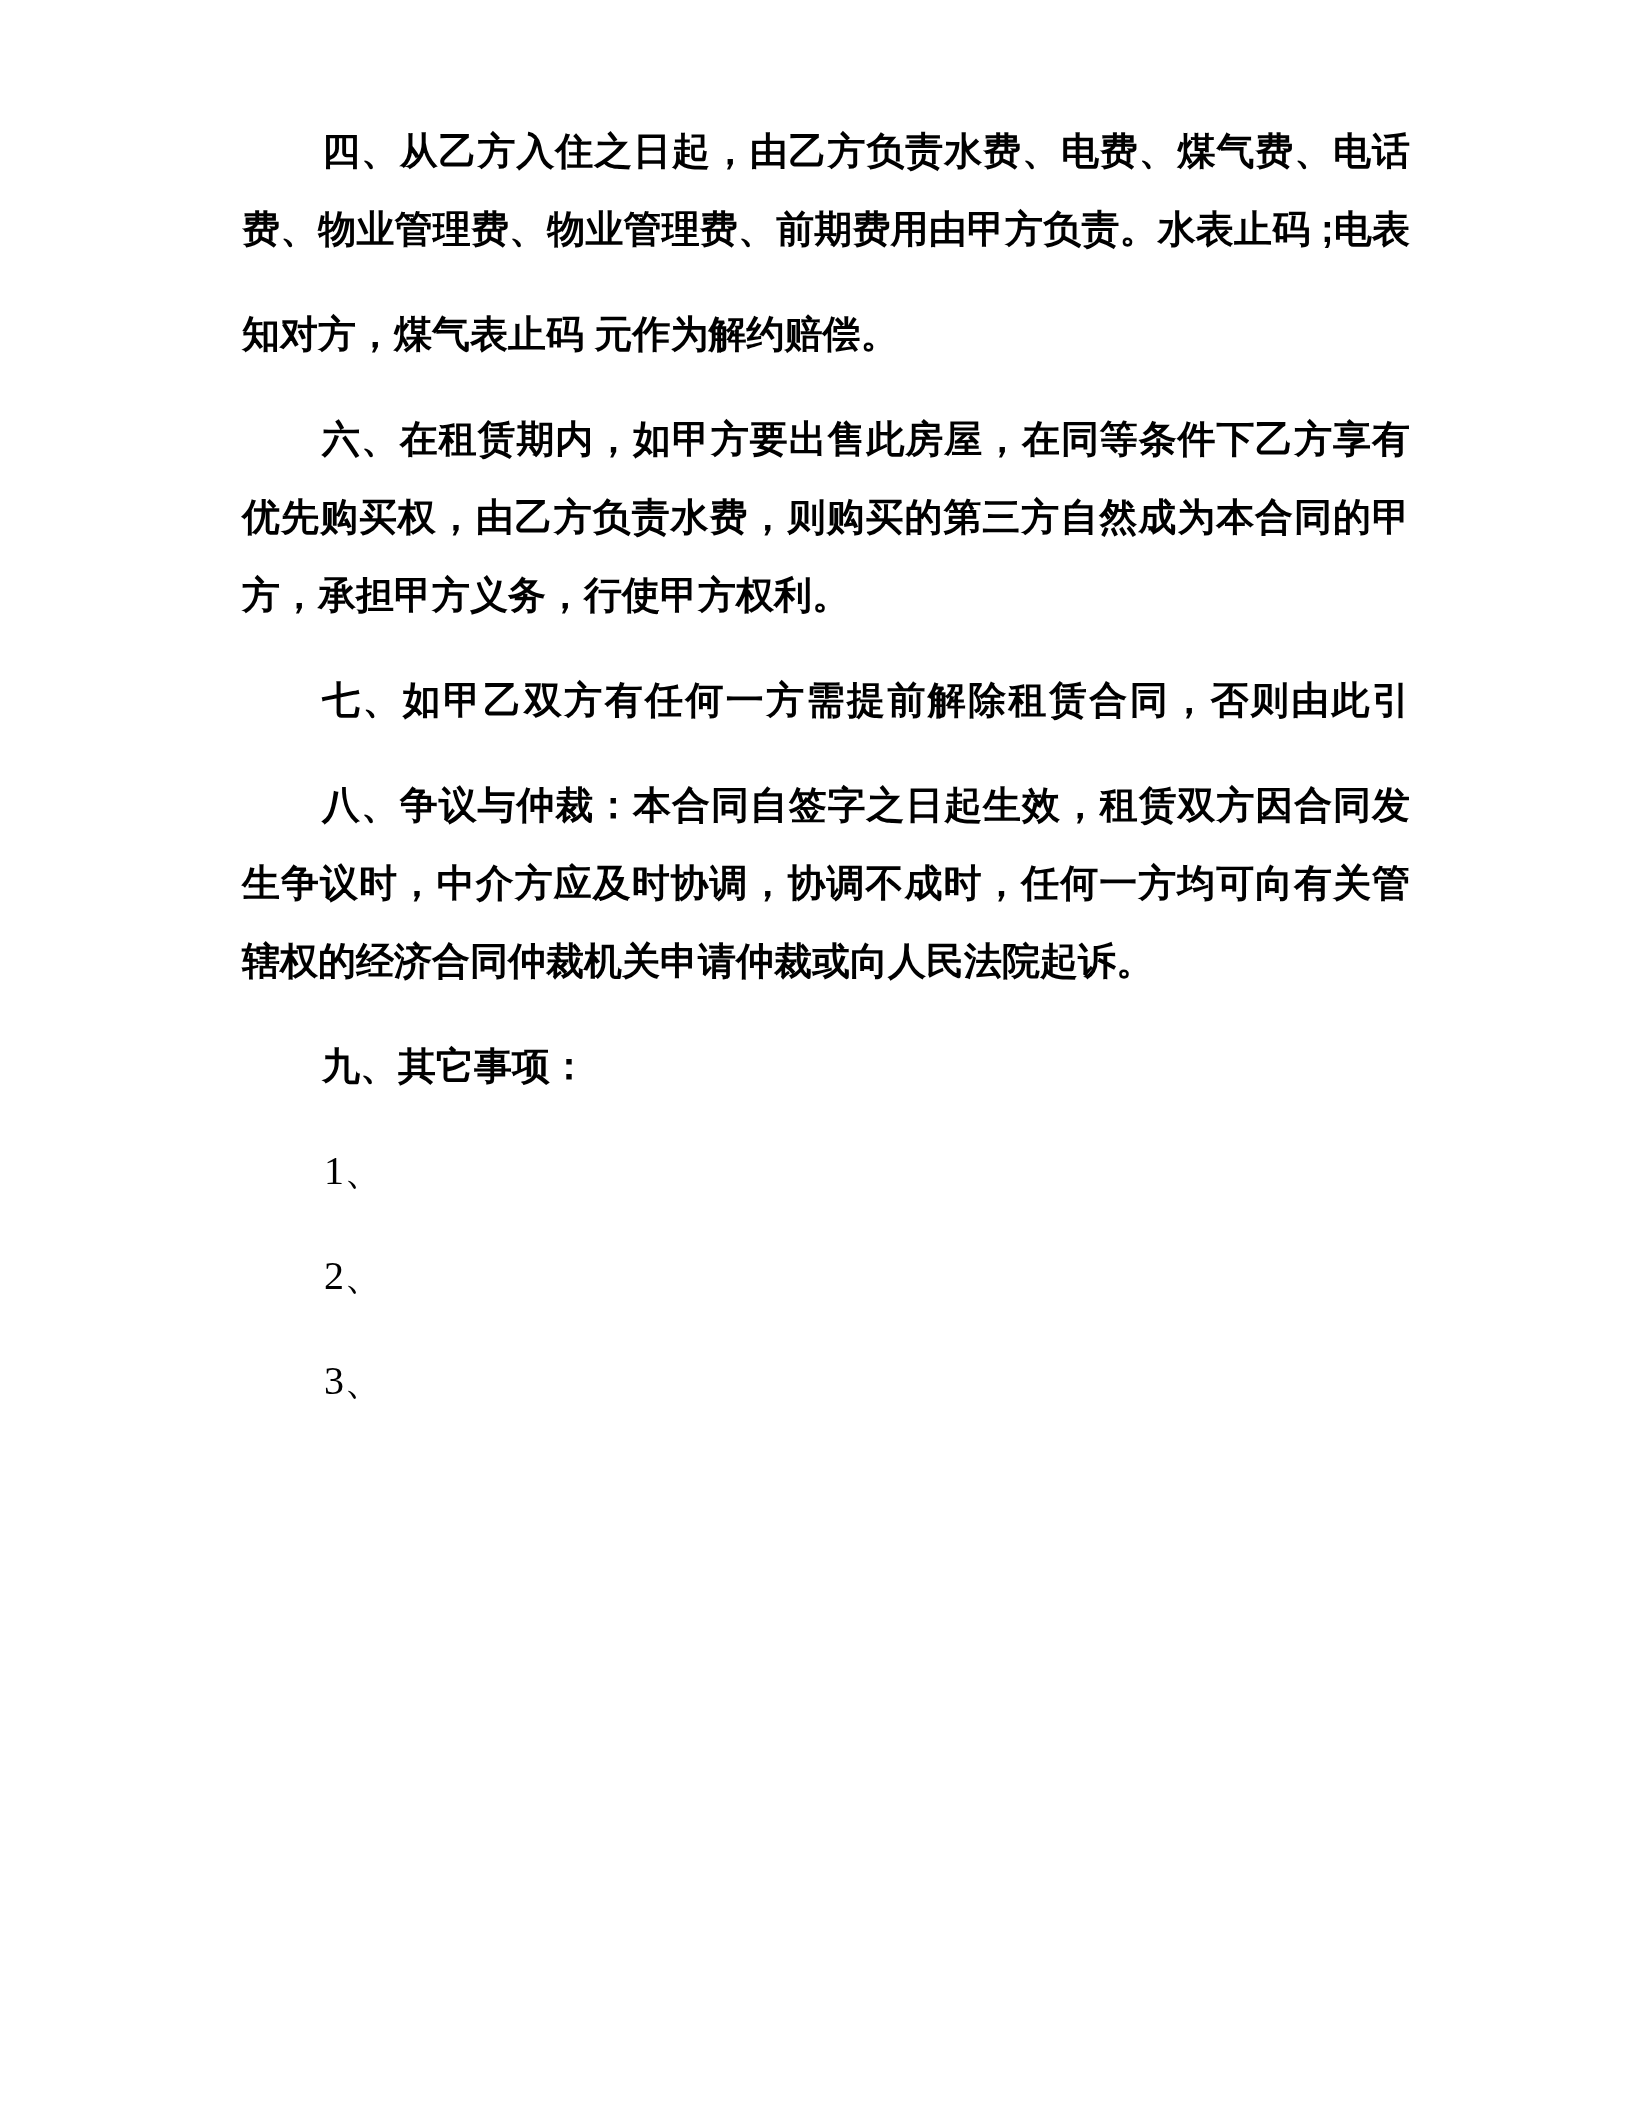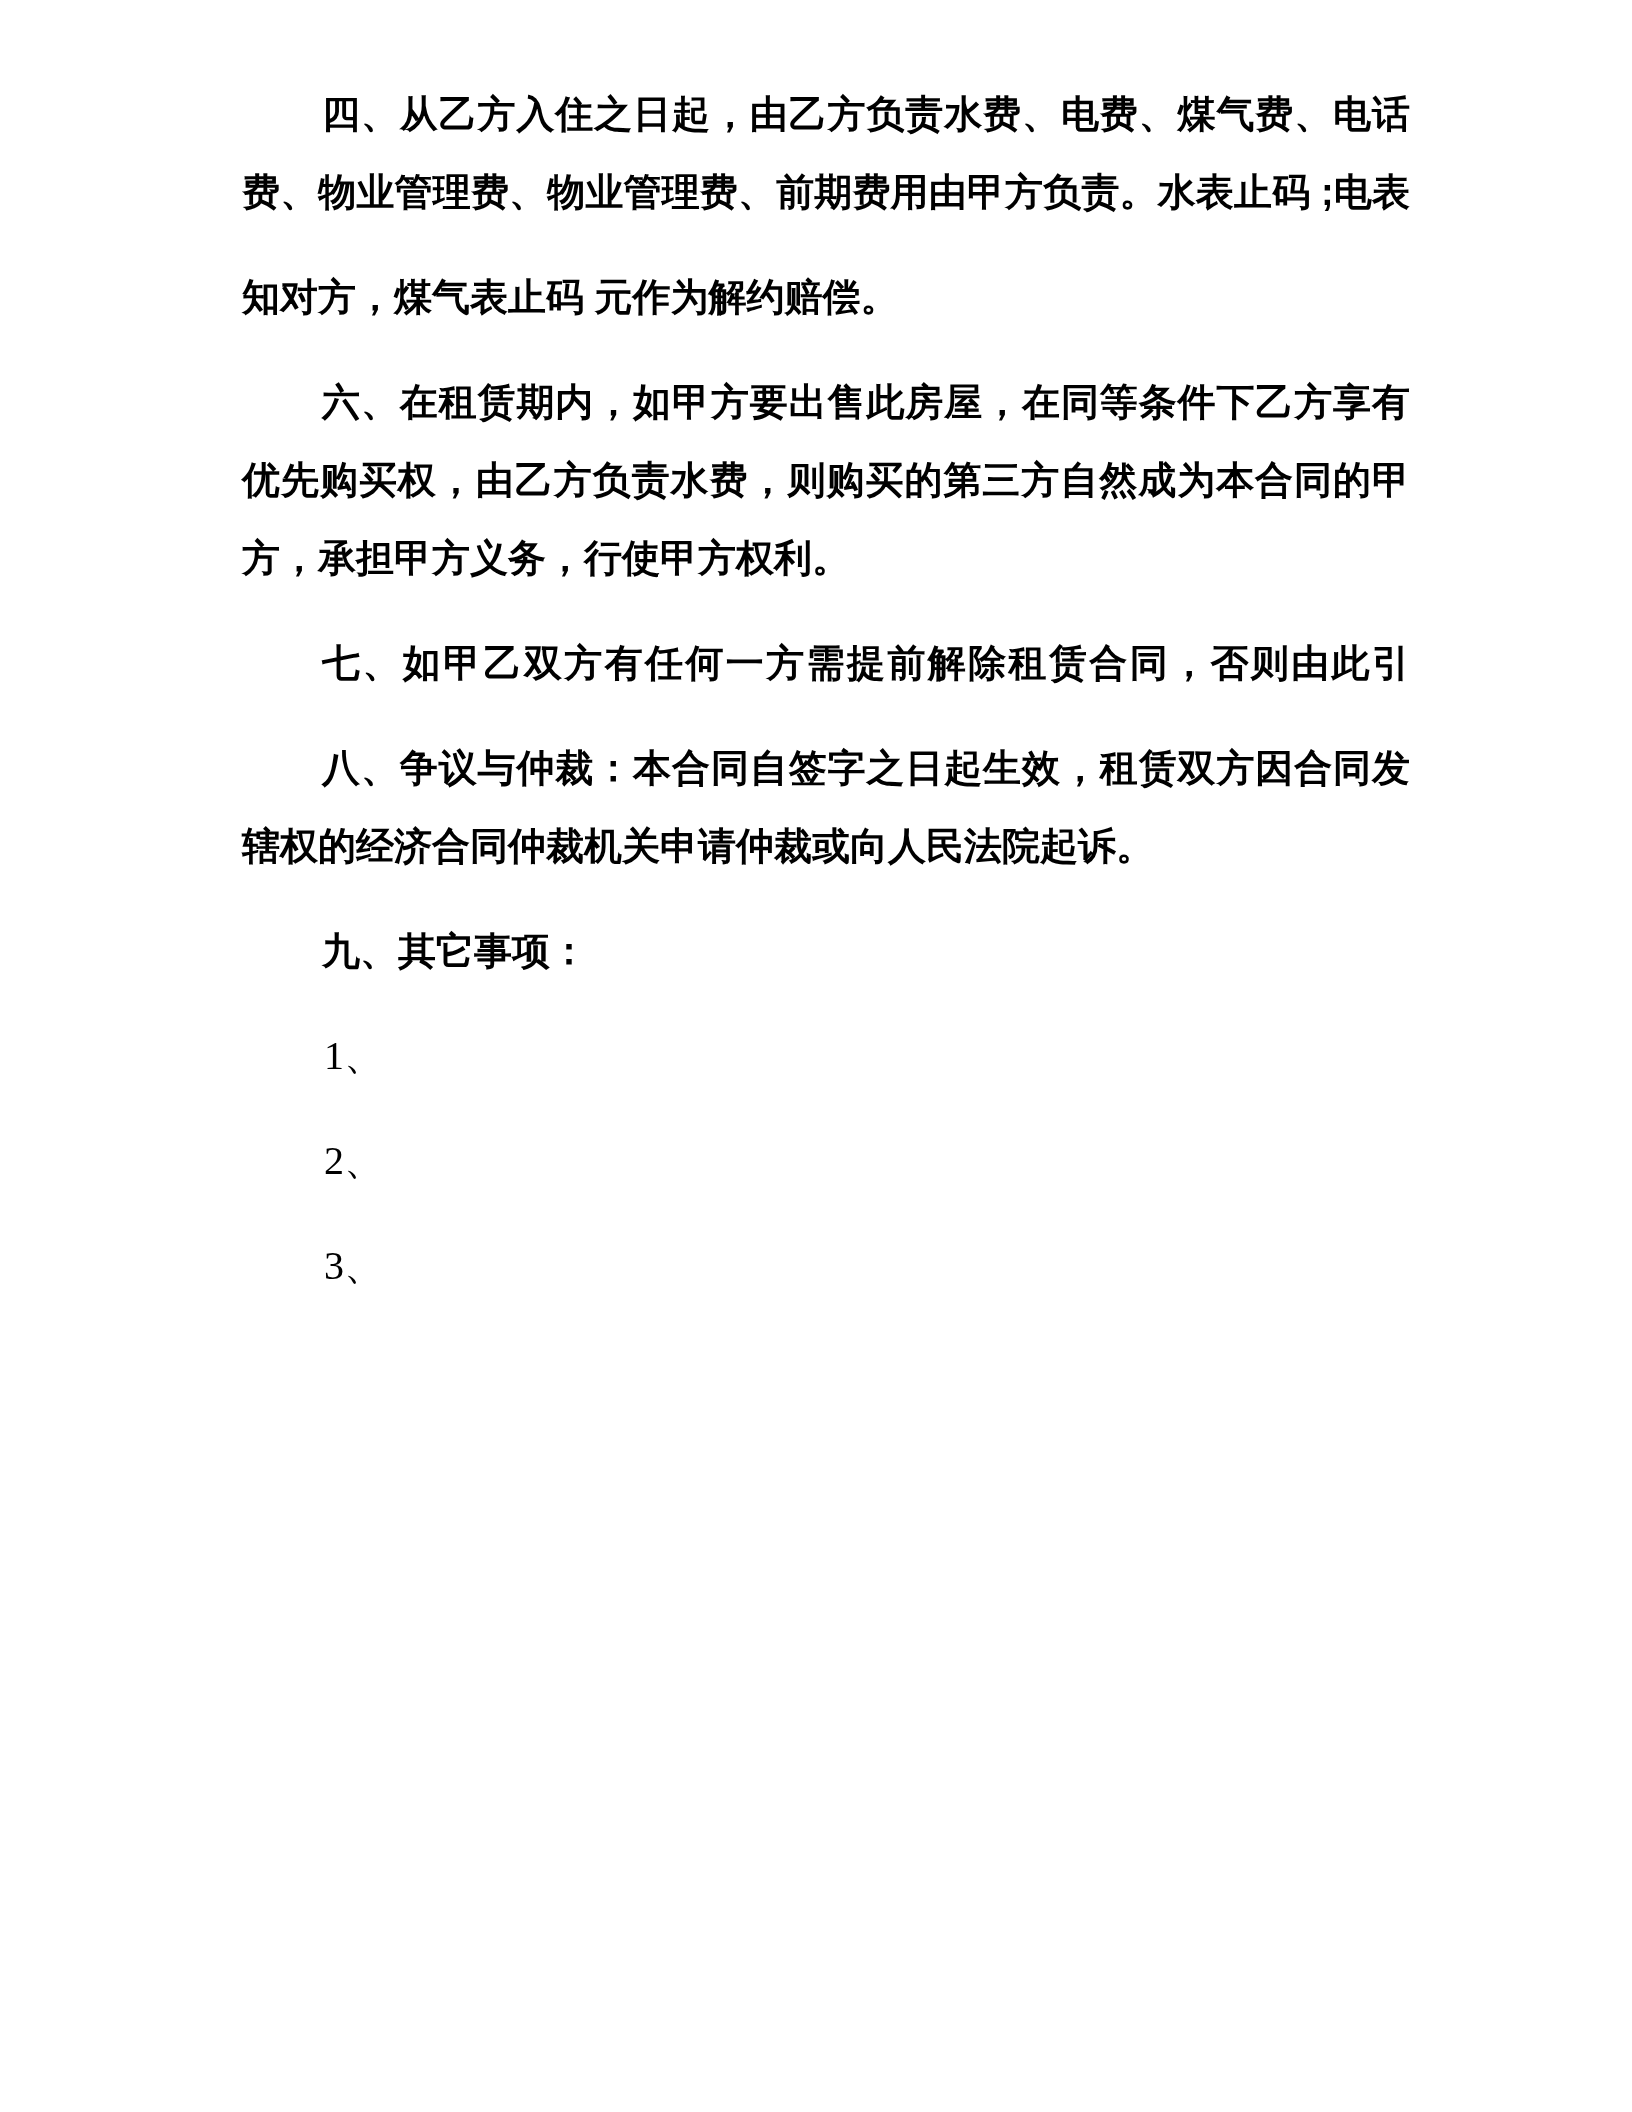--- a/index.html
+++ b/index.html
@@ -7,21 +7,21 @@
     padding: 0;
     background: #ffffff;
   }
   .page {
     position: relative;
     width: 1632px;
     height: 1752px;
     background: #ffffff;
     color: #000000;
     box-sizing: border-box;
-    padding: 75px 222px 0 242px;
+    padding: 112px 222px 0 242px;
     overflow: hidden;
   }
   .clause {
     margin: 0 0 27px 0;
     font-family: "Liberation Sans", "DejaVu Sans", sans-serif;
     font-weight: 700;
     font-size: 38px;
     line-height: 78px;
     color: #000000;
   }
@@ -64,20 +64,21 @@
     <div class="line fill">优先购买权，由乙方负责水费，则购买的第三方自然成为本合同的甲</div>
     <div class="line">方，承担甲方义务，行使甲方权利。</div>
   </div>
 
   <div class="clause">
     <div class="line indent fill">七、如甲乙双方有任何一方需提前解除租赁合同，否则由此引</div>
   </div>
 
   <div class="clause">
     <div class="line indent fill">八、争议与仲裁：本合同自签字之日起生效，租赁双方因合同发</div>
+    <div class="line fill">生争议时，中介方应及时协调，协调不成时，任何一方均可向有关管</div>
     <div class="line">辖权的经济合同仲裁机关申请仲裁或向人民法院起诉。</div>
   </div>
 
   <div class="clause">
     <div class="line indent">九、其它事项：</div>
   </div>
 
   <div class="other-item">1、</div>
   <div class="other-item">2、</div>
   <div class="other-item">3、</div>

